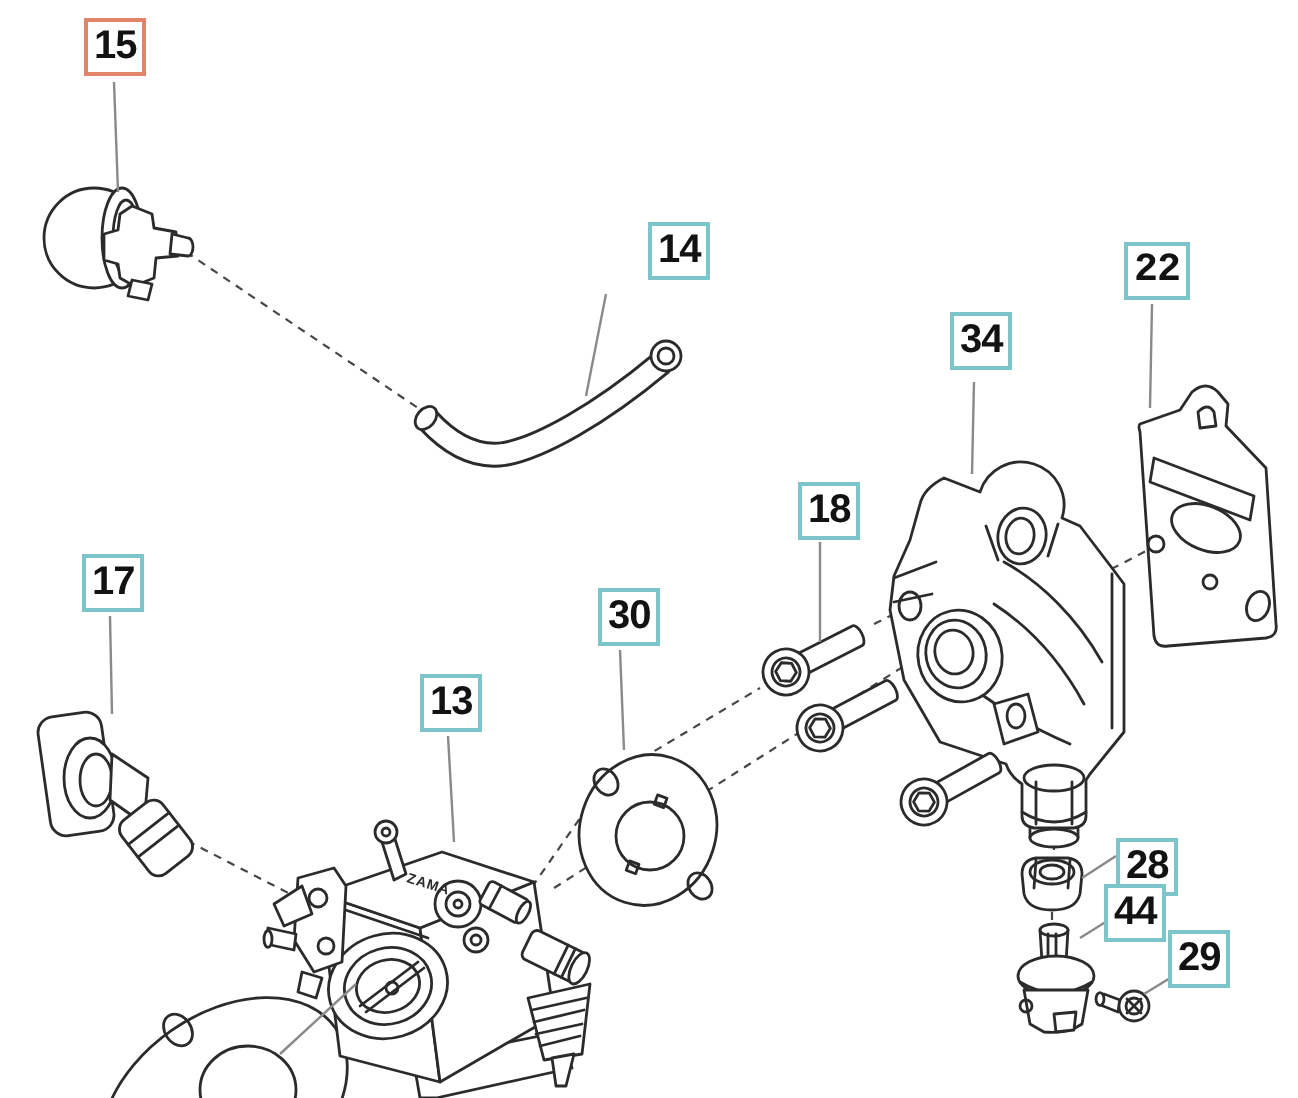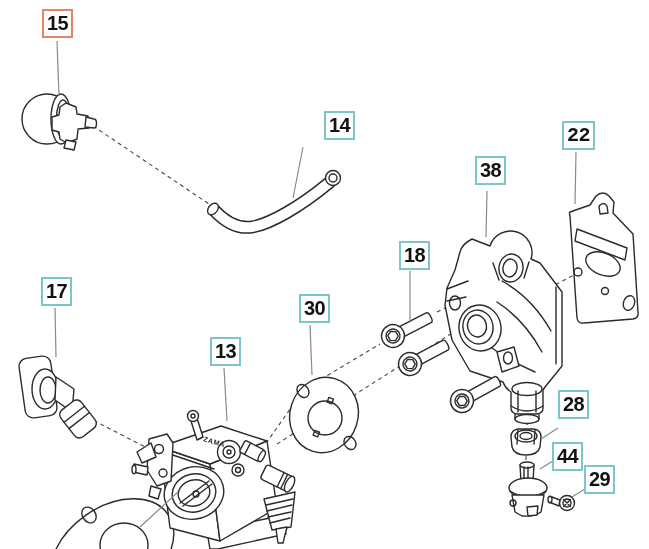--- a/index.html
+++ b/index.html
@@ -225,22 +225,22 @@
     <path class="ldr" d="M558,428 L541,439"></path>
     <path class="ldr" d="M556,459 L540,469"></path>
     <path class="ldr" d="M590,486 L572,497"></path>
     <path class="ldr" d="M140,527 L178,492"></path>
   </g>
 </svg>
 
   <div class="callout selected" style="left:42px;top:9px;"><span>15</span></div>
   <div class="callout" style="left:280px;top:111px;margin-left:44px;"><span>14</span></div>
   <div class="callout" style="left:562px;top:121px;font-family:Liberation Mono, monospace;"><span>22</span></div>
-  <div class="callout" style="left:475px;top:156px;"><span>38</span></div>
+  <div class="callout" style="left:475px;top:156px;"><span>34</span></div>
   <div class="callout" style="left:399px;top:241px;"><span>18</span></div>
   <div class="callout" style="left:41px;top:277px;"><span>17</span></div>
   <div class="callout" style="left:299px;top:294px;"><span>30</span></div>
   <div class="callout" style="left:210px;top:337px;"><span>13</span></div>
-  <div class="callout" style="left:558px;top:390px;"><span>28</span></div>
+  <div class="callout" style="left:558px;top:419px;"><span>28</span></div>
   <div class="callout" style="left:552px;top:442px;"><span>44</span></div>
   <div class="callout" style="left:584px;top:465px;"><span>29</span></div>
 
 </div>
 
 </body></html>

